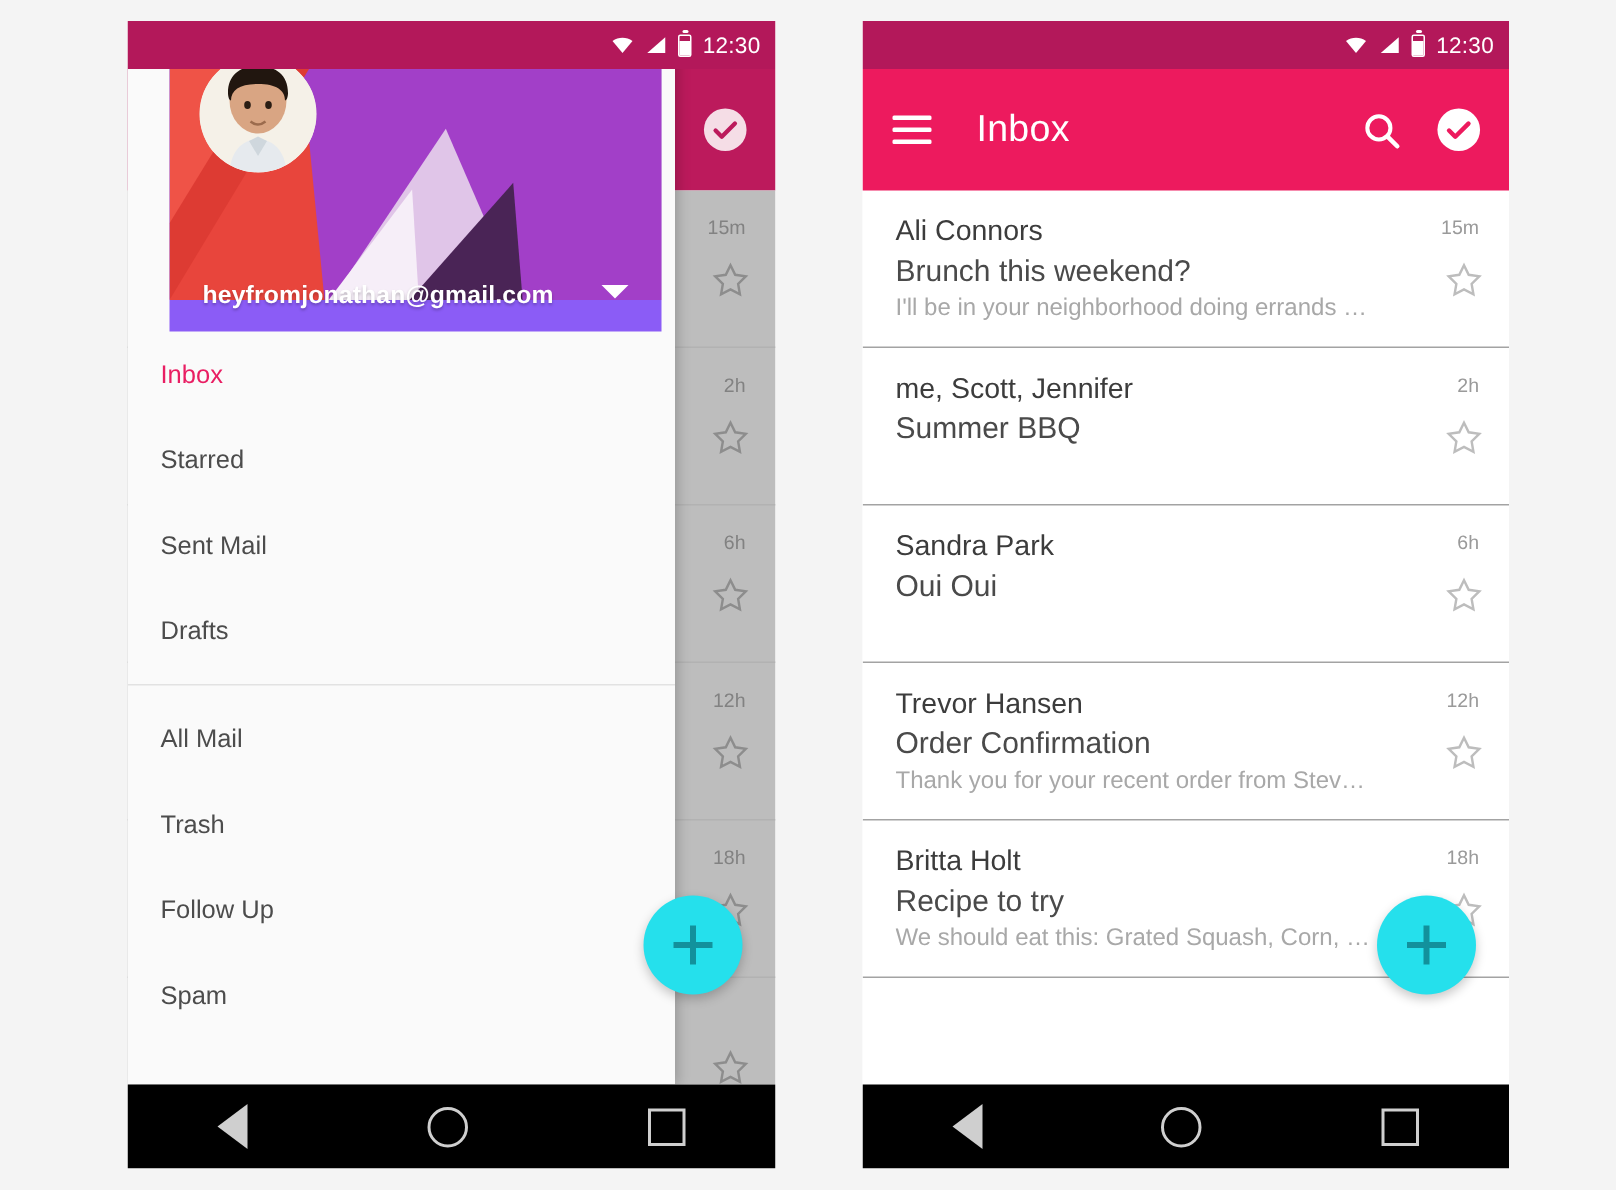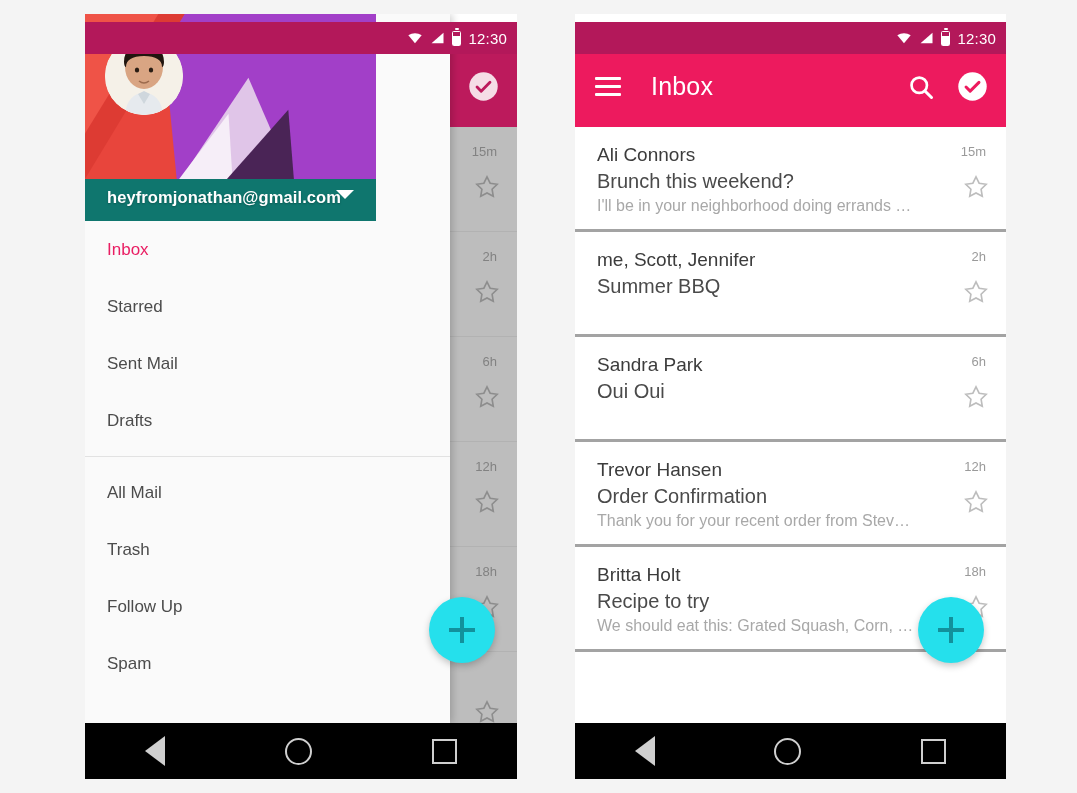--- a/index.html
+++ b/index.html
@@ -17,21 +17,21 @@
     background: #ffffff;
     overflow: hidden;
   }
   #phone-left  { left: 85px;  top: 14px; width: 432px; height: 765px; }
   #phone-right { left: 575px; top: 14px; width: 431px; height: 765px; }
 
   .screen { position: absolute; left: 0; top: 0; right: 0; bottom: 56px; overflow: hidden; background: #fff; }
 
   
   .statusbar {
-    position: absolute; left: 0; top: 8px; width: 100%; height: 32px;
+    position: absolute; left: 0; top: 0; width: 100%; height: 32px;
     background: #b3185a;
     display: flex; align-items: center; justify-content: flex-end;
     padding-right: 10px; gap: 7px;
     color: #ffffff;
     z-index: 40;
   }
   .sb-clock { font-size: 15px; letter-spacing: .2px; font-weight: 400; }
   .ic-wifi { width: 16px; height: 12px; }
   .ic-signal { width: 15px; height: 12px; }
   .ic-batt { width: 9px; height: 15px; border: 1.6px solid #fff; border-radius: 1.5px; position: relative; background: linear-gradient(to top, #fff 72%, transparent 72%); }
@@ -46,21 +46,21 @@
   .hamburger { width: 26px; height: 19px; display: flex; flex-direction: column; justify-content: space-between; cursor: pointer; }
   .hamburger span { display: block; height: 3px; background: #fff; border-radius: 1px; }
   .appbar-title { color: #fff; font-size: 25px; margin-left: 30px; letter-spacing: .2px; }
   .appbar-spacer { flex: 1; }
   .ic-search { width: 28px; height: 28px; margin-right: 22px; cursor: pointer; }
   .ic-check-circle { width: 31px; height: 31px; cursor: pointer; }
 
   
   .maillist { position: absolute; left: 0; top: 113px; right: 0; bottom: 0; background: #fff; }
   .mailrow {
-    position: relative; height: 105px; border-bottom: 3px solid #a3a3a3;
+    position: relative; height: 105px; border-bottom: 1px solid #a3a3a3;
     padding: 15px 20px 0 22px;
   }
   .mail-sender { font-size: 19px; color: #3c3c3c; line-height: 26px; white-space: nowrap; }
   .mail-subject { font-size: 20px; color: #4a4a4a; line-height: 26px; white-space: nowrap; }
   .mail-snippet { font-size: 16px; color: #a8a8a8; line-height: 24px; white-space: nowrap; overflow: hidden; max-width: 330px; }
   .mail-time { position: absolute; right: 20px; top: 17px; font-size: 13px; color: #9a9a9a; }
   .ic-star { position: absolute; right: 17px; top: 47px; width: 26px; height: 26px; cursor: pointer; }
 
   
   .fab {
@@ -96,21 +96,21 @@
   .scrim-row { position: relative; height: 105px; border-bottom: 1px solid #b2b2b2; }
   .scrim-time { position: absolute; right: 20px; top: 17px; font-size: 13px; color: #828282; }
   .scrim-star { position: absolute; right: 17px; top: 47px; width: 26px; height: 26px; }
 
   
   .drawer {
     position: absolute; left: 0; top: 0; width: 365px; bottom: 56px;
     background: #fafafa; z-index: 20; overflow: hidden;
     box-shadow: 2px 0 8px rgba(0,0,0,.2);
   }
-  .drawer-header { position: relative; width: 291px; height: 207px; overflow: hidden; background: #0f766e; }
+  .drawer-header { position: relative; width: 328px; height: 207px; overflow: hidden; background: #8b5cf6; margin-left: 28px; }
   .dh-bg { position: absolute; inset: 0; }
   .avatar {
     position: absolute; left: 20px; top: 23px; width: 78px; height: 78px;
     border-radius: 50%; overflow: hidden; z-index: 4;
     background: #f3efe7;
   }
   .drawer-email {
     position: absolute; left: 22px; bottom: 14px; z-index: 5;
     color: #fff; font-size: 16.5px; font-weight: bold; letter-spacing: .1px;
     text-shadow: 0 1px 2px rgba(0,0,0,.25);

